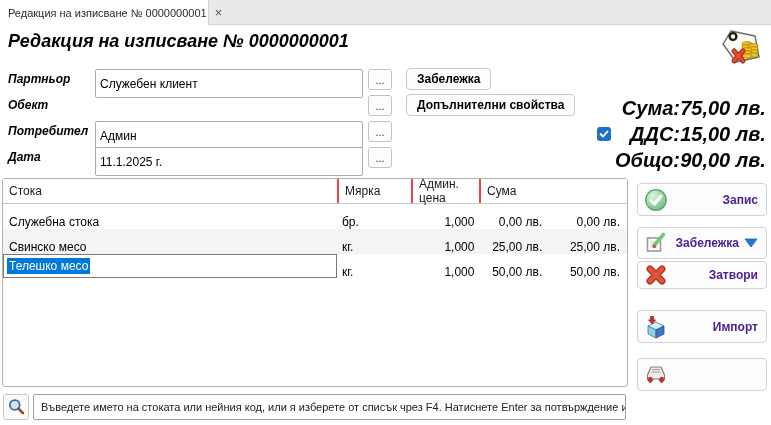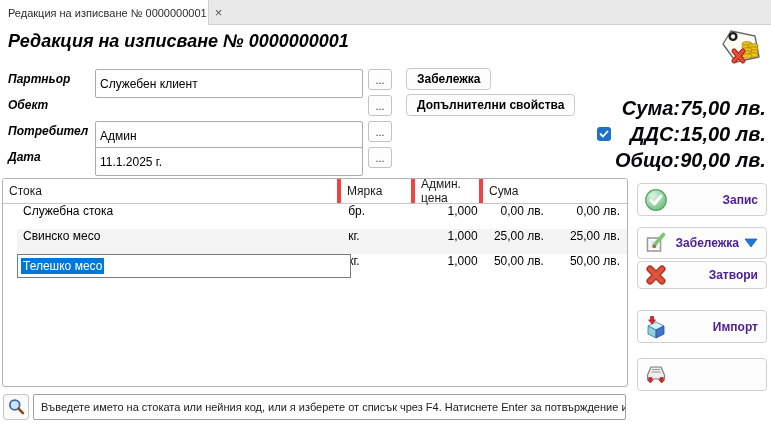--- a/index.html
+++ b/index.html
@@ -46,22 +46,22 @@
   .totals-value { min-width:86px; text-align:center; }
   .vat-checkbox { width:14px; height:14px; background:#1f70c9; border-radius:3px;
     display:inline-flex; align-items:center; justify-content:center; margin-right:7px; cursor:pointer; }
 
   
   .grid { position:absolute; left:2px; top:178px; width:626px; height:209px;
     border:1px solid #b2b2b2; border-radius:3px; background:#fff; overflow:hidden; }
   .grid-header { display:flex; height:25px; border-bottom:1px solid #c8c8c8; background:#fff; }
   .gh-cell { font-size:12px; color:#1a1a1a; display:flex; align-items:center;
     padding-left:6px; cursor:pointer; }
-  .gh-cell + .gh-cell { border-left:4px solid #ef4444; }
-  .grid-row { display:flex; height:25px; align-items:flex-start; font-size:12px; color:#000; cursor:default;margin-left:14px; }
+  .gh-cell + .gh-cell { border-left:2px solid #ef4444; }
+  .grid-row { display:flex; height:25px; align-items:flex-end; font-size:12px; color:#000; cursor:default; }
   .grid-row.alt { background:#f4f4f4; }
   .gc { overflow:hidden; white-space:nowrap; }
   .gc.name  { width:334px; padding-left:6px; }
   .gc.meas  { width:74px;  padding-left:6px; }
   .gc.qty   { width:70px;  text-align:right; padding-right:5px; }
   .gc.price { width:68px;  text-align:right; padding-right:5px; }
   .gc.sum   { width:80px;  text-align:right; padding-right:7px; }
   .row-editor { position:relative; width:334px; height:25px; display:flex; align-items:center; }
   .editor-box { position:absolute; left:0; top:0; width:334px; height:24px;
     border:1px solid #7a7a7a; background:#fff; display:flex; align-items:center;

